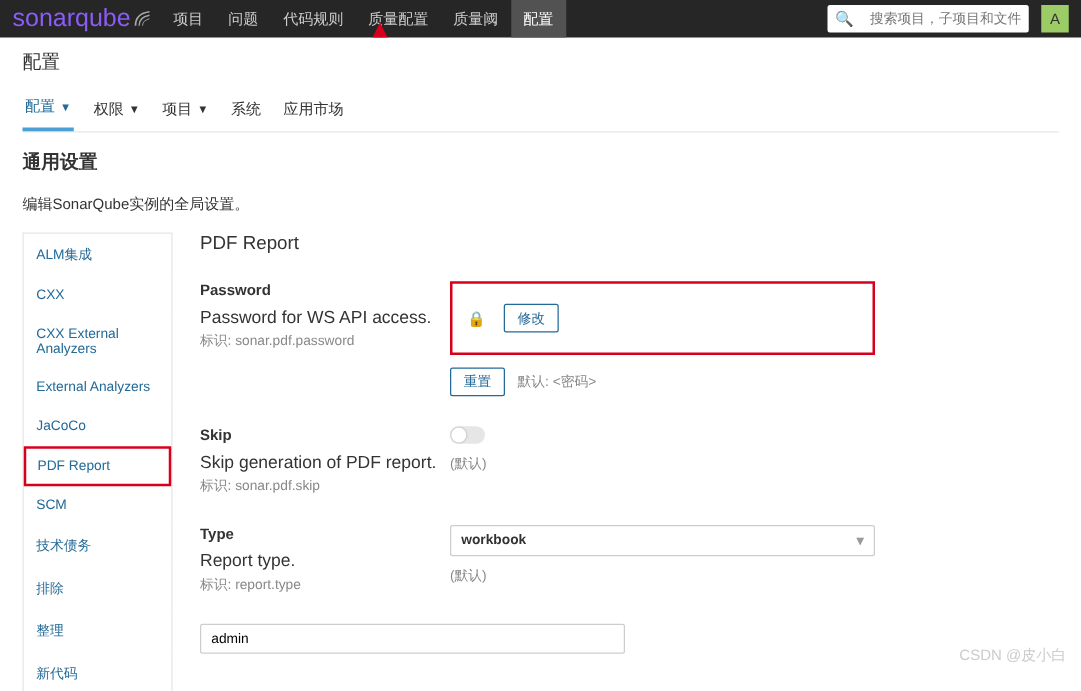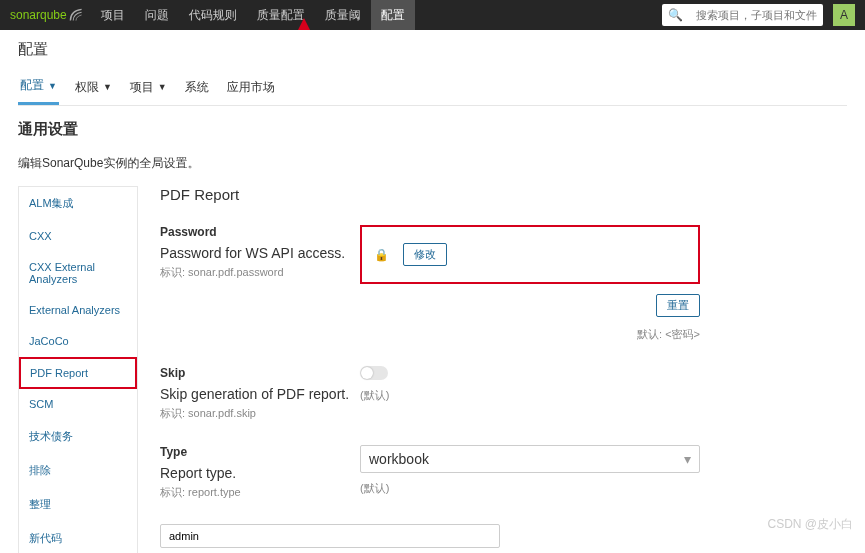--- a/index.html
+++ b/index.html
@@ -1,18 +1,18 @@
 <!DOCTYPE html>
 <html><head>
 <meta charset="utf-8">
 <style>
 * { box-sizing: border-box; margin: 0; padding: 0; }
 body { font-family: -apple-system, "Helvetica Neue", Arial, sans-serif; font-size: 12px; color: #333; background: #fff; width: 865px; }
 .topbar { background: #262626; height: 30px; display: flex; align-items: center; padding: 0 10px; }
-.logo { color: #84cc16; font-size: 12px; font-weight: 400; margin-right: 8px; display: flex; align-items: center; }
+.logo { color: #8b5cf6; font-size: 20px; font-weight: 400; margin-right: 8px; display: flex; align-items: center; }
 .logo-icon { width: 14px; height: 14px; margin-left: 2px; opacity: 0.6; }
 .topnav { display: flex; flex: 1; }
 .topnav-item { color: #ccc; padding: 0 10px; height: 30px; line-height: 30px; cursor: pointer; font-size: 12px; }
 .topnav-item.active { background: #525252; color: #fff; }
 .search-wrap { display: flex; align-items: center; background: #fff; border-radius: 2px; height: 22px; padding: 0 6px; }
 .search-icon { color: #888; font-size: 12px; margin-right: 4px; }
 .search-input { border: none; outline: none; font-size: 11px; width: 130px; background: transparent; text-align: right; }
 .avatar { width: 22px; height: 22px; background: #9ccc65; color: #333; display: flex; align-items: center; justify-content: center; margin-left: 10px; font-size: 12px; }
 .arrow-callout { position: absolute; top: 18px; left: 298px; width: 0; height: 0; border-left: 6px solid transparent; border-right: 6px solid transparent; border-bottom: 12px solid #d6001c; z-index: 5; }
 .subheader { padding: 10px 18px 0 18px; }
@@ -32,25 +32,25 @@
 .page-title { font-size: 15px; color: #333; margin-bottom: 22px; }
 .setting-row { display: flex; margin-bottom: 24px; }
 .setting-left { width: 200px; }
 .setting-name { font-weight: bold; font-size: 12px; margin-bottom: 6px; }
 .setting-desc { font-size: 14px; color: #333; margin-bottom: 4px; }
 .setting-key { font-size: 11px; color: #888; }
 .setting-right { flex: 1; max-width: 340px; }
 .password-box { border: 2px solid #d6001c; padding: 16px 12px; display: flex; align-items: center; gap: 14px; margin-bottom: 10px; }
 .lock-icon { color: #999; font-size: 12px; }
 .btn { border: 1px solid #236a97; color: #236a97; background: #fff; padding: 3px 10px; font-size: 11px; cursor: pointer; border-radius: 2px; }
-.reset-row { display: flex; align-items: flex-end; gap: 10px; font-size: 11px; color: #888; flex-direction: column; }
+.reset-row { display: flex; align-items: center; gap: 10px; font-size: 11px; color: #888; }
 .toggle { width: 28px; height: 14px; border-radius: 8px; background: #e6e6e6; position: relative; cursor: pointer; }
 .toggle-knob { width: 12px; height: 12px; border-radius: 50%; background: #fff; position: absolute; top: 1px; left: 1px; box-shadow: 0 0 2px rgba(0,0,0,0.3); }
 .default-text { font-size: 11px; color: #888; margin-top: 8px; }
-.select-box { border: 1px solid #cdcdcd; padding: 5px 8px; font-size: 14px; display: flex; justify-content: space-between; align-items: flex-end; cursor: pointer; border-radius: 2px; }
+.select-box { border: 1px solid #cdcdcd; padding: 5px 8px; font-size: 11px; display: flex; justify-content: space-between; align-items: flex-start; cursor: pointer; border-radius: 2px; font-weight: bold; }
 .input-box { border: 1px solid #cdcdcd; padding: 5px 8px; font-size: 11px; width: 100%; border-radius: 2px; }
 .watermark { position: fixed; bottom: 20px; right: 12px; color: #ccc; font-size: 12px; }
 </style>
 </head>
 <body>
 
 <div class="topbar">
   <div class="logo">
     <span>sonarqube</span>
     <svg class="logo-icon" viewBox="0 0 20 20">

